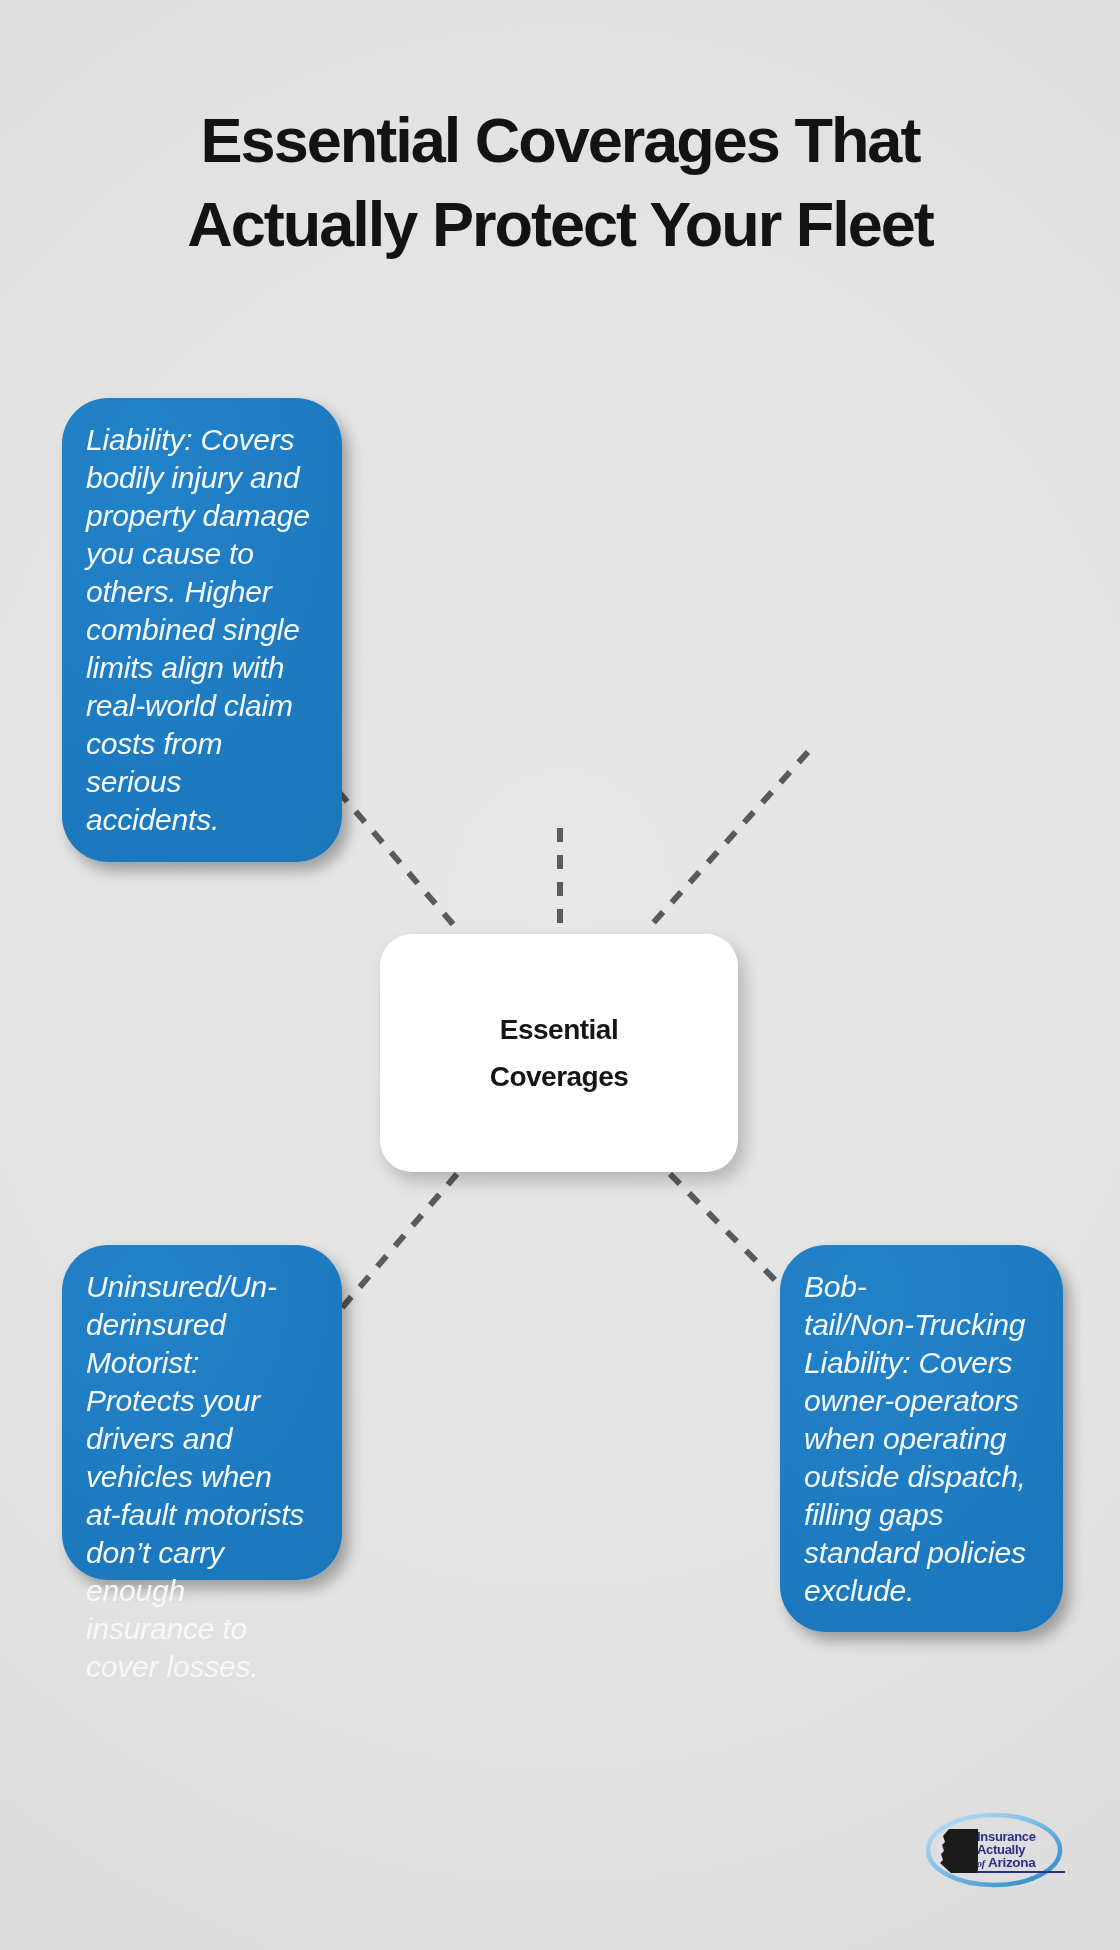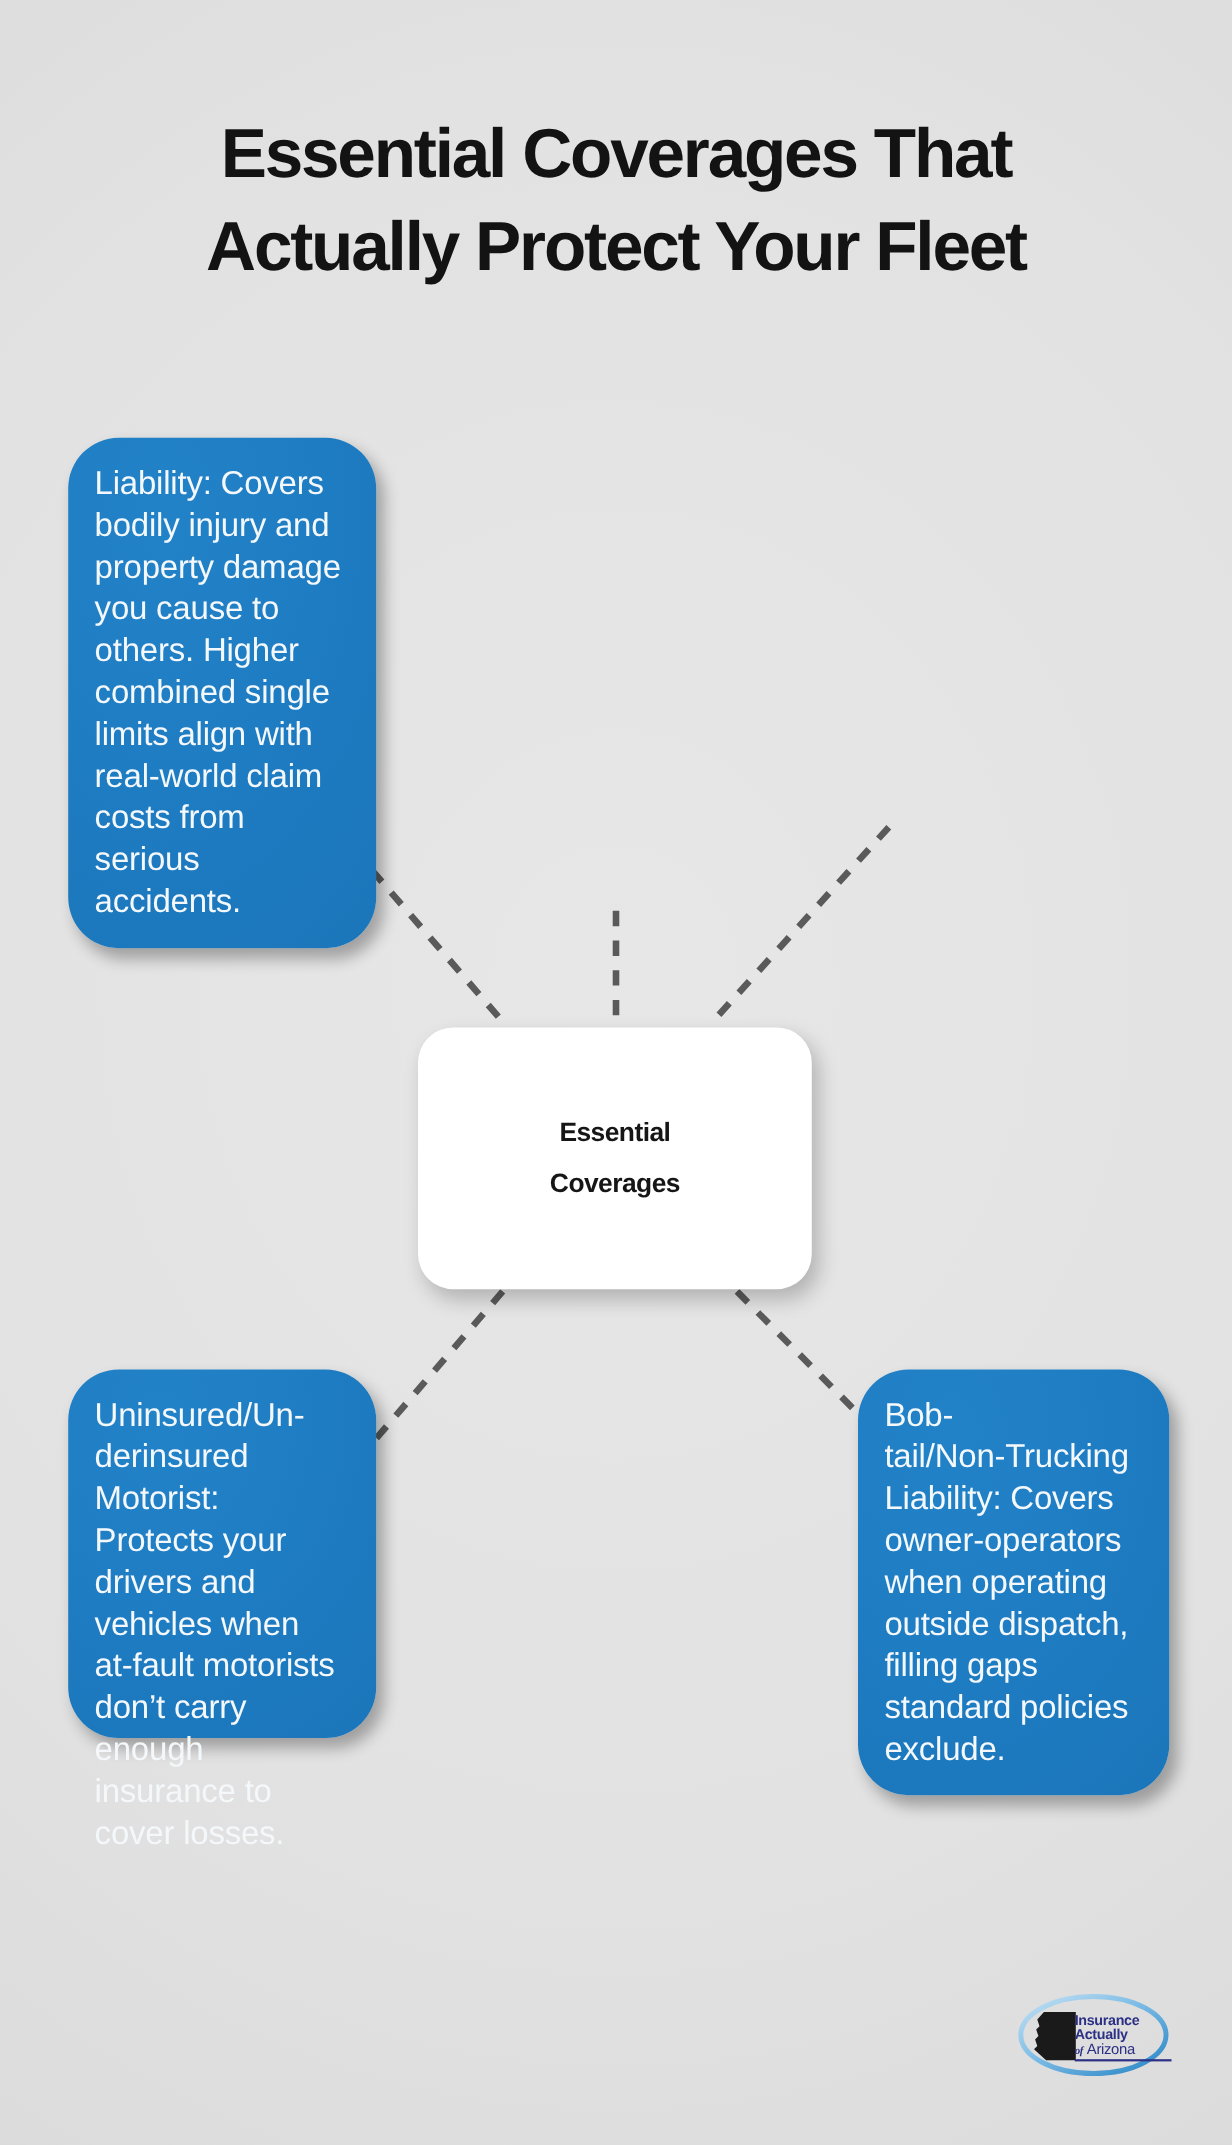--- a/index.html
+++ b/index.html
@@ -27,20 +27,21 @@
     position:absolute;left:0;top:0;width:1120px;height:1950px;
   }
   .node{
     position:absolute;
     background:radial-gradient(120% 120% at 30% 15%, #2282c8 0%, #1e7cc2 45%, #1b74b8 100%);
     border-radius:46px;
     box-shadow:7px 9px 14px rgba(0,0,0,0.30);
     color:#f4f8fb;
     box-sizing:border-box;
     padding:23px 12px 23px 24px;
+    font-style:italic;
   }
   .node p{
     margin:0;
     font-size:30px;
     line-height:38px;
     letter-spacing:-0.2px;
     white-space:pre;
   }
   .node-liability       {left:62px;  top:398px;  width:280px; height:464px;}
   .node-physical-damage {left:422px; top:400px;  width:280px; height:425px;}
@@ -49,42 +50,42 @@
   .node-bobtail         {left:780px; top:1245px; width:283px; height:387px;}
   .center-node{
     position:absolute;
     left:380px;top:934px;width:358px;height:238px;
     background:#ffffff;
     border-radius:32px;
     box-shadow:6px 9px 18px rgba(0,0,0,0.22);
     display:flex;align-items:center;justify-content:center;
   }
   .center-node .label{
-    font-size:24px;
+    font-size:28px;
     line-height:47px;
     font-weight:700;
     letter-spacing:-0.5px;
     color:#161616;
     text-align:center;
     white-space:pre-line;
   }
   .logo{
     position:absolute;
     left:920px;top:1805px;width:148px;height:92px;
   }
   .logo svg{position:absolute;left:0;top:0;}
   .logo-text{
     position:absolute;left:57px;top:25px;width:88px;
     color:#2b2f85;
     line-height:13px;
   }
   .logo-line{display:block;font-size:13px;font-weight:700;letter-spacing:-0.3px;}
   .logo-line3{border-bottom:2px solid #2b2f85;padding-bottom:1px;}
   .logo-of{font-style:italic;font-weight:700;font-size:10px;font-family:"Liberation Serif","DejaVu Serif",serif;}
-  .logo-arizona{font-size:13.5px;font-weight:400;letter-spacing:-0.3px;}
+  .logo-arizona{font-size:13.5px;font-weight:700;letter-spacing:-0.3px;}
 </style>
 </head>
 <body>
 
 <div class="page">
 
   <h1 class="title">Essential Coverages That
 Actually Protect Your Fleet</h1>
 
   <svg class="connectors" viewBox="0 0 1120 1950" xmlns="http://www.w3.org/2000/svg">

